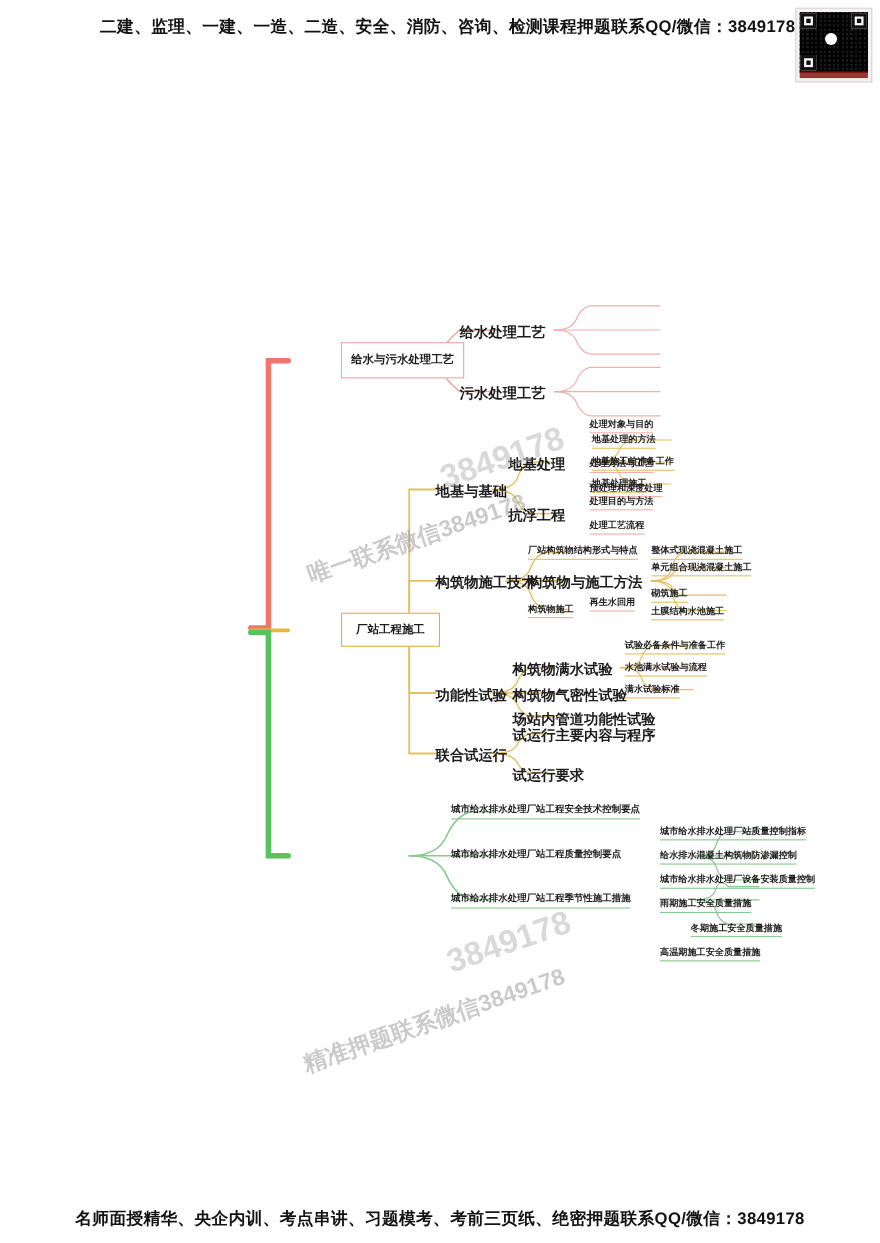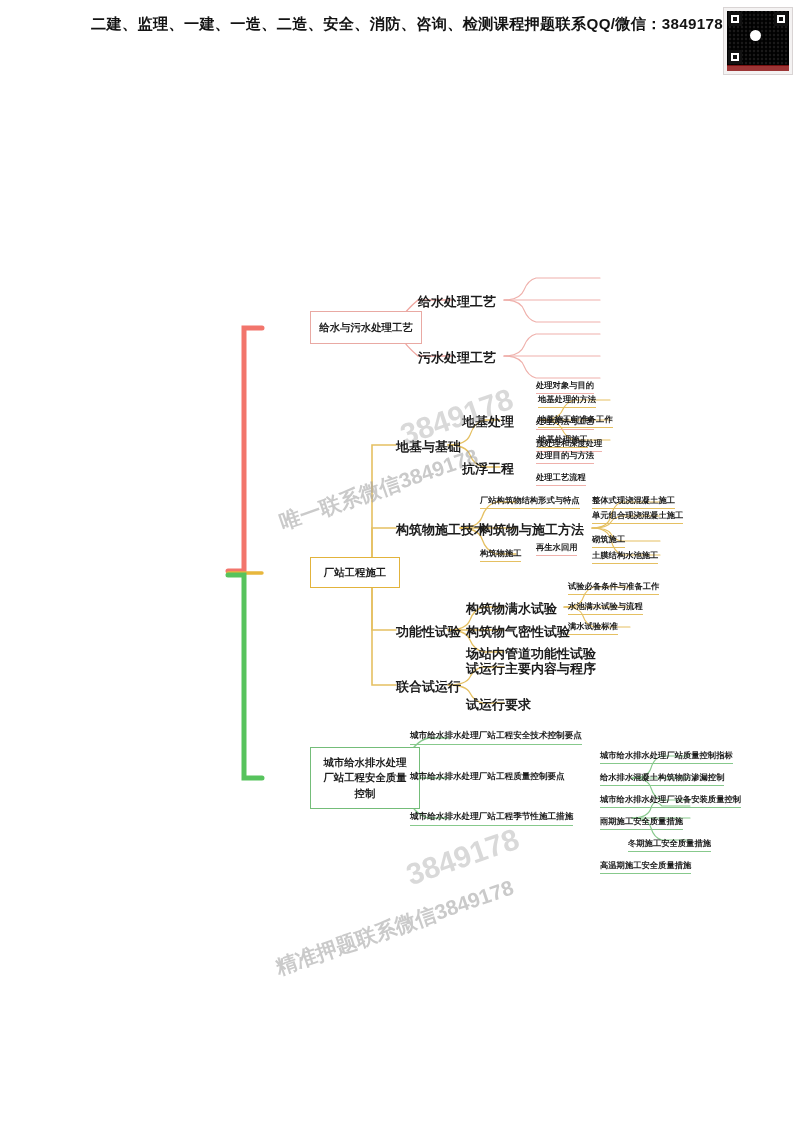--- a/index.html
+++ b/index.html
@@ -245,39 +245,33 @@
     <div class="lbl lbl-2" style="left:466px;top:503px;">构筑物气密性试验</div>
     <div class="lbl lbl-2" style="left:466px;top:525px;">场站内管道功能性试验</div>
 
     <div class="lbl lbl-3 ul-gold" style="left:568px;top:461px;">试验必备条件与准备工作</div>
     <div class="lbl lbl-3 ul-gold" style="left:568px;top:481px;">水池满水试验与流程</div>
     <div class="lbl lbl-3 ul-gold" style="left:568px;top:501px;">满水试验标准</div>
 
     <div class="lbl lbl-2" style="left:466px;top:540px;">试运行主要内容与程序</div>
     <div class="lbl lbl-2" style="left:466px;top:576px;">试运行要求</div>
 
-    <div class="node hex green" id="branch-3">
-      <div>
-        <span>城市给水排水处理</span><br>
-        <span>厂站工程安全质量</span><br>
-        <span>控制</span>
-      </div>
-    </div>
 
     <div class="lbl lbl-big ul-green" style="left:410px;top:610px;">城市给水排水处理厂站工程安全技术控制要点</div>
     <div class="lbl lbl-big" style="left:410px;top:651px;">城市给水排水处理厂站工程质量控制要点</div>
     <div class="lbl lbl-big ul-green" style="left:410px;top:691px;">城市给水排水处理厂站工程季节性施工措施</div>
 
     <div class="lbl lbl-3 ul-green" style="left:600px;top:630px;">城市给水排水处理厂站质量控制指标</div>
     <div class="lbl lbl-3 ul-green" style="left:600px;top:652px;">给水排水混凝土构筑物防渗漏控制</div>
     <div class="lbl lbl-3 ul-green" style="left:600px;top:674px;">城市给水排水处理厂设备安装质量控制</div>
 
     <div class="lbl lbl-3 ul-green" style="left:600px;top:696px;">雨期施工安全质量措施</div>
     <div class="lbl lbl-3 ul-green" style="left:628px;top:718px;">冬期施工安全质量措施</div>
     <div class="lbl lbl-3 ul-green" style="left:600px;top:740px;">高温期施工安全质量措施</div>
 
     <div class="watermark" id="watermark-1">唯一联系微信3849178</div>
     <div class="watermark" id="watermark-2">3849178</div>
     <div class="watermark" id="watermark-3">精准押题联系微信3849178</div>
     <div class="watermark" id="watermark-4">3849178</div>
   </div>
 
+  <div class="banner" id="footer-banner">名师面授精华、央企内训、考点串讲、习题模考、考前三页纸、绝密押题联系QQ/微信：3849178</div>
 </div>
 
 </body></html>

